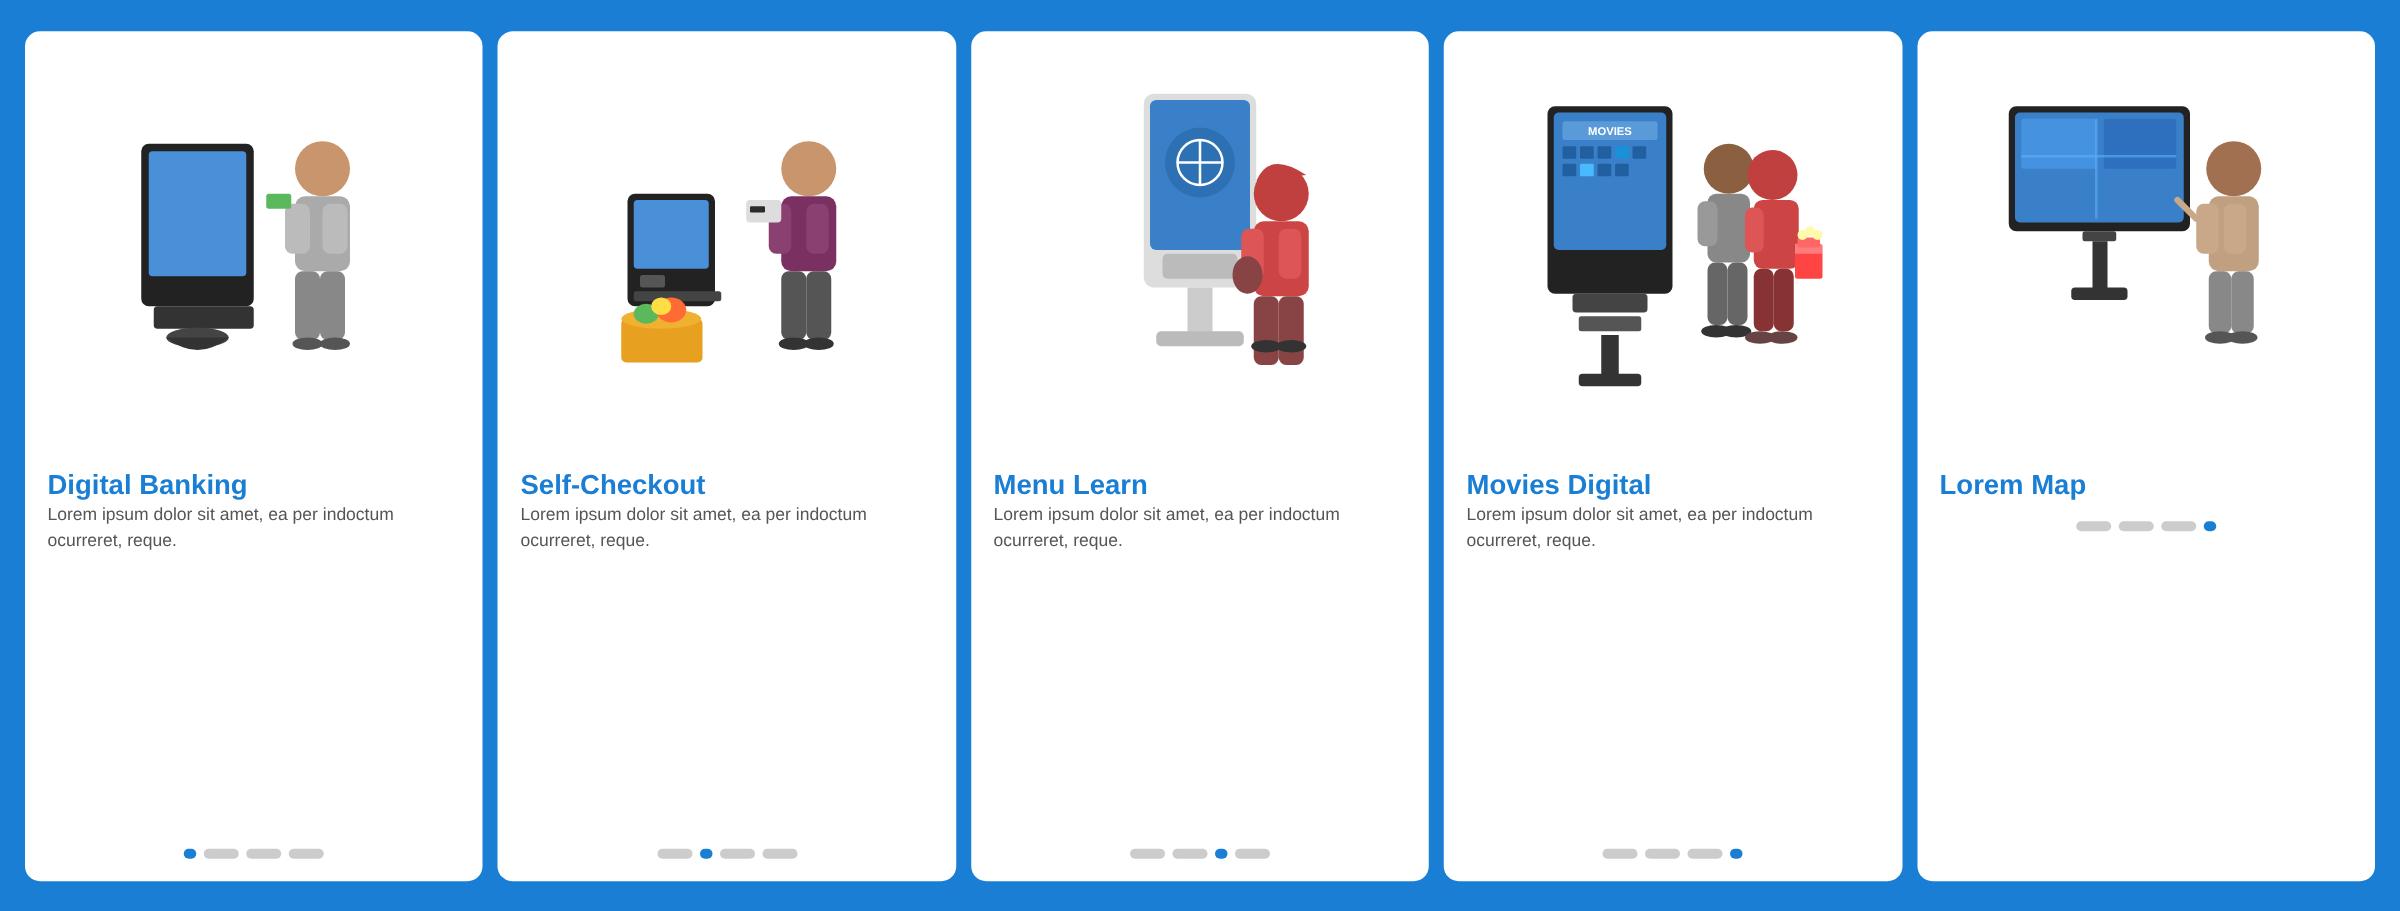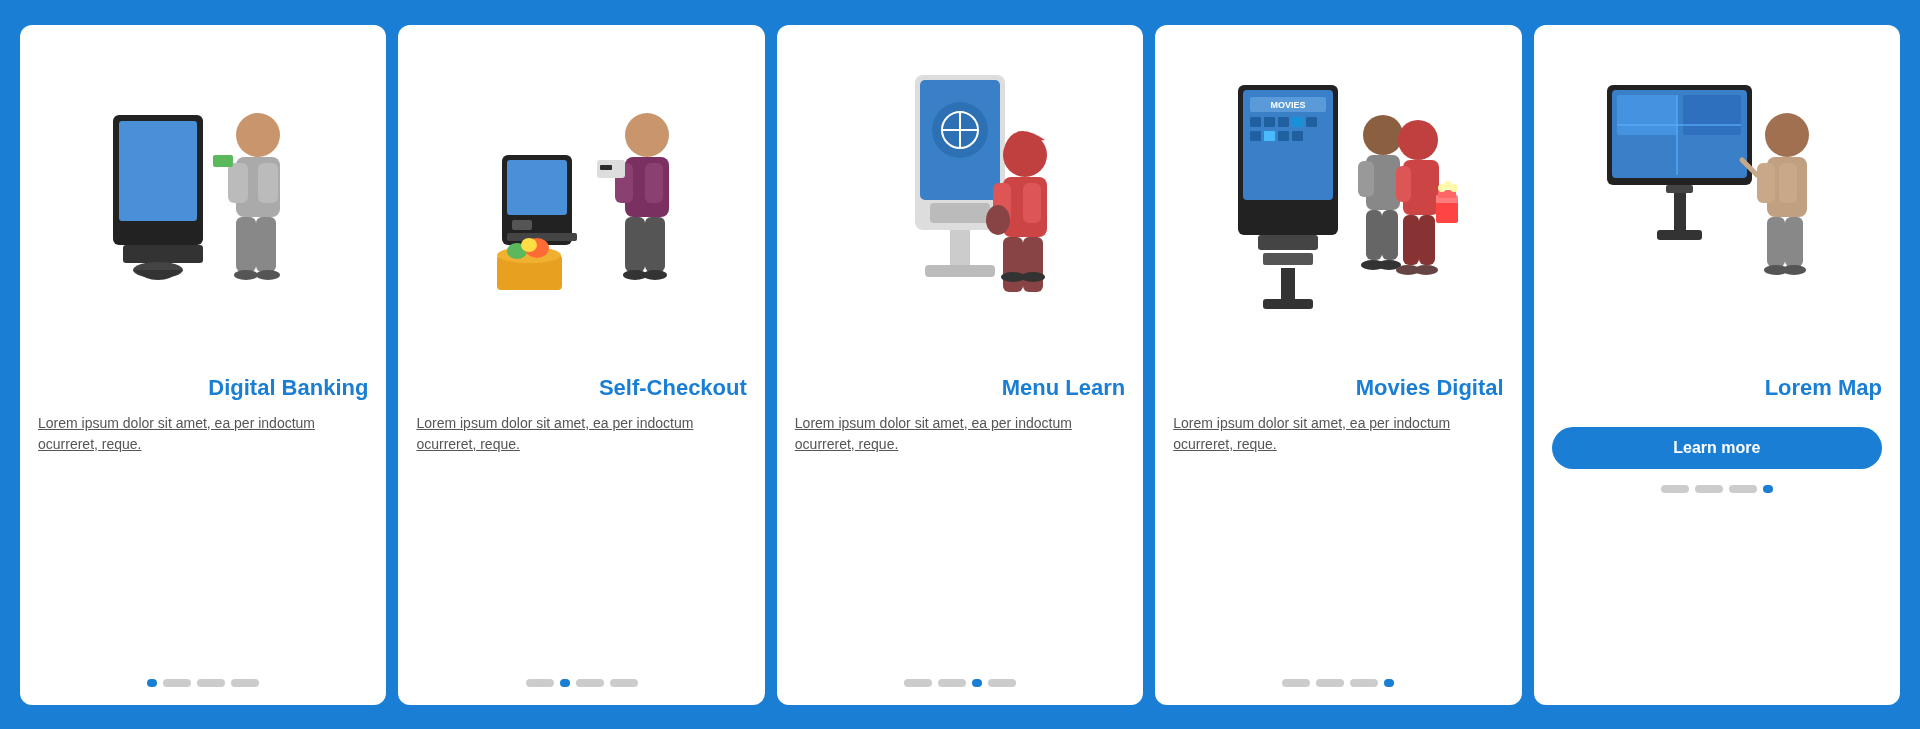--- a/index.html
+++ b/index.html
@@ -18,45 +18,44 @@
       width: 100%;
       max-width: 1880px;
     }
     .card {
       background: #fff;
       border-radius: 12px;
       flex: 1;
       padding: 20px 18px 18px;
       display: flex;
       flex-direction: column;
-      align-items: flex-end;
+      align-items: flex-start;
       min-height: 680px;
       overflow: hidden;
       position: relative;
     }
     .illustration {
       width: 100%;
       height: 320px;
       display: flex;
       align-items: center;
       justify-content: center;
       margin-bottom: 10px;
     }
     .card-title {
       font-size: 22px;
       font-weight: bold;
       color: #1a7fd4;
-      margin-bottom: 12px;
+      margin-bottom: 0;
     }
     .card-desc {
       font-size: 14px;
       color: #555;
       line-height: 1.5;
       flex: 1;
-      text-decoration: underline;
     }
     .dots-container {
       display: flex;
       gap: 6px;
       align-items: center;
       margin-top: 16px;
       align-self: center;
     }
     .dot {
       width: 28px;
@@ -288,21 +287,20 @@
         <rect x="192" y="108" width="18" height="40" rx="6" fill="#c8a888"></rect>
         <rect x="180" y="162" width="18" height="50" rx="6" fill="#888"></rect>
         <rect x="198" y="162" width="18" height="50" rx="6" fill="#888"></rect>
         <ellipse cx="189" cy="215" rx="12" ry="5" fill="#555"></ellipse>
         <ellipse cx="207" cy="215" rx="12" ry="5" fill="#555"></ellipse>
 
         <line x1="170" y1="120" x2="155" y2="105" stroke="#c8a888" stroke-width="5" stroke-linecap="round"></line>
       </svg>
     </div>
     <div class="card-title">Lorem Map</div>
-    <button class="learn-more-btn">Learn more</button>
     <div class="dots-container">
       <div class="dot"></div>
       <div class="dot"></div>
       <div class="dot"></div>
       <div class="dot active"></div>
     </div>
   </div>
 
 </div>
 

